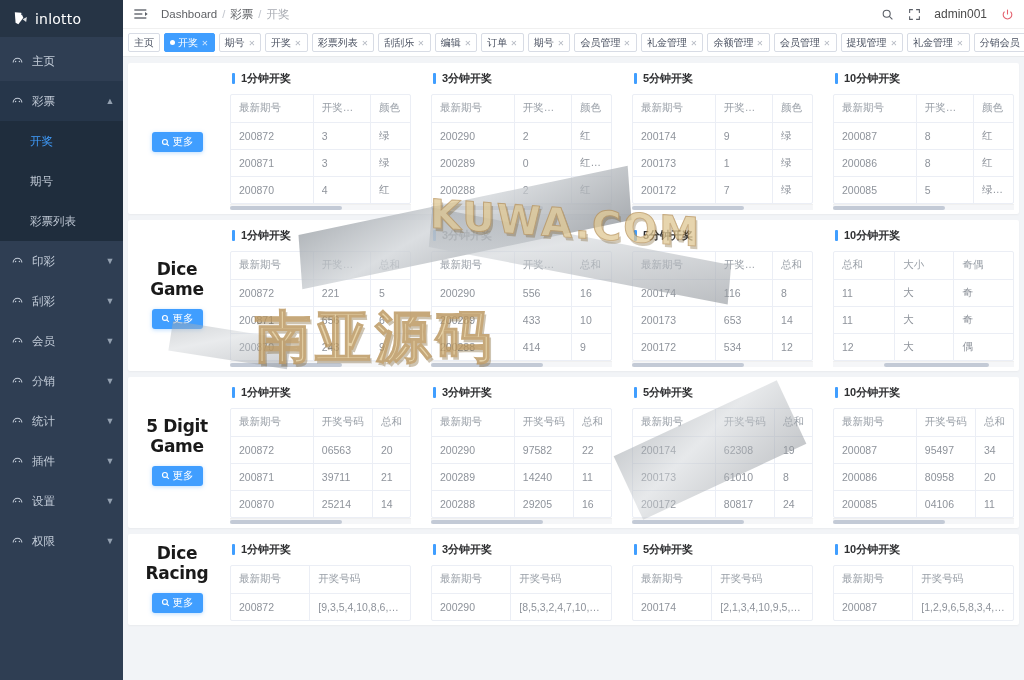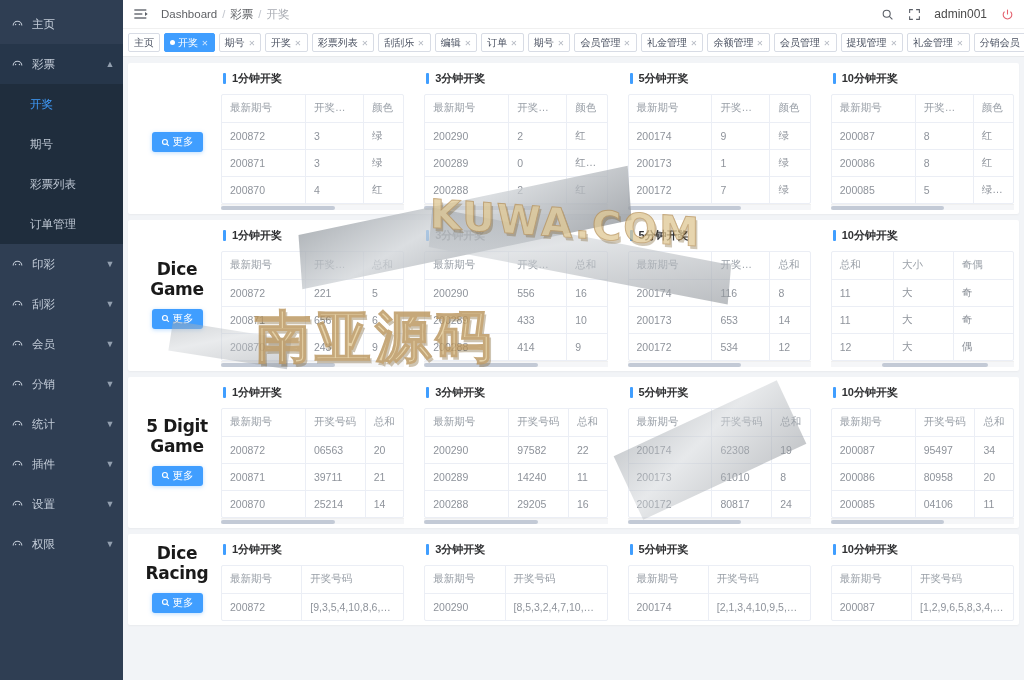--- a/index.html
+++ b/index.html
@@ -151,21 +151,21 @@
     background: #409eff; color: #fff;
     border: none; border-radius: 3px;
     height: 20px; padding: 0 9px;
     font-size: 10.5px;
     display: flex; align-items: center; gap: 3px;
     cursor: pointer;
     box-shadow: 0 1px 4px rgba(64,158,255,.35);
   }
   .more-btn .mi { display:flex; align-items:center; }
 
-  .panels { flex: 1 1 auto; display: flex; gap: 20px; min-width: 0; }
+  .panels { flex: 1 1 auto; display: flex; gap: 20px; min-width: 0; margin-left: 9px; }
   .panel { flex: 1 1 0; min-width: 0; display: flex; flex-direction: column; }
   .panel-head {
     display: flex; align-items: center;
     font-size: 11px; font-weight: bold; color: #303133;
     margin-bottom: 8px;
     padding-left: 2px;
   }
   .panel-head .bar {
     width: 3px; height: 11px; background: #409eff;
     margin-right: 6px; border-radius: 1px; flex: 0 0 3px;
@@ -226,20 +226,30 @@
     background: linear-gradient(160deg,#9aa0a6 0%, #cfd3d7 40%, #8d9298 100%);
     opacity: .75;
   }
 </style>
 </head>
 <body>
 
 <div id="app">
 
   <aside class="sidebar">
+    <div class="brand">
+      <span class="brand-logo">
+        <svg width="17" height="17" viewBox="0 0 24 24">
+          <path d="M4 3 L13 4 L16 11 L9 20 L5 18 Z" fill="#ffffff"></path>
+          <circle cx="14.5" cy="6" r="1.5" fill="#2f3e53"></circle>
+          <path d="M15 13 L21 10 L20 17 Z" fill="#ffffff" opacity=".85"></path>
+        </svg>
+      </span>
+      <span class="brand-name">inlotto</span>
+    </div>
 
     <nav class="nav">
 
       <div class="nav-item">
         <span class="ni-icon">
           <svg width="13" height="13" viewBox="0 0 24 24" fill="none" stroke="currentColor" stroke-width="2">
             <path d="M4 14a8 8 0 0 1 16 0"></path>
               <circle cx="8.5" cy="12" r="1.3" fill="currentColor" stroke="none"></circle>
               <circle cx="15.5" cy="12" r="1.3" fill="currentColor" stroke="none"></circle>
           </svg>
@@ -260,23 +270,20 @@
       </div>
       <div class="subnav">
         <div class="sub-item active">
           <span>开奖</span>
         </div>
         <div class="sub-item">
           <span>期号</span>
         </div>
         <div class="sub-item">
           <span>彩票列表</span>
-        </div>
-        <div class="sub-item">
-          <span>订单管理</span>
         </div>
       </div>
 
       <div class="nav-item">
         <span class="ni-icon">
           <svg width="13" height="13" viewBox="0 0 24 24" fill="none" stroke="currentColor" stroke-width="2">
             <path d="M4 14a8 8 0 0 1 16 0"></path>
               <circle cx="8.5" cy="12" r="1.3" fill="currentColor" stroke="none"></circle>
               <circle cx="15.5" cy="12" r="1.3" fill="currentColor" stroke="none"></circle>
           </svg>

